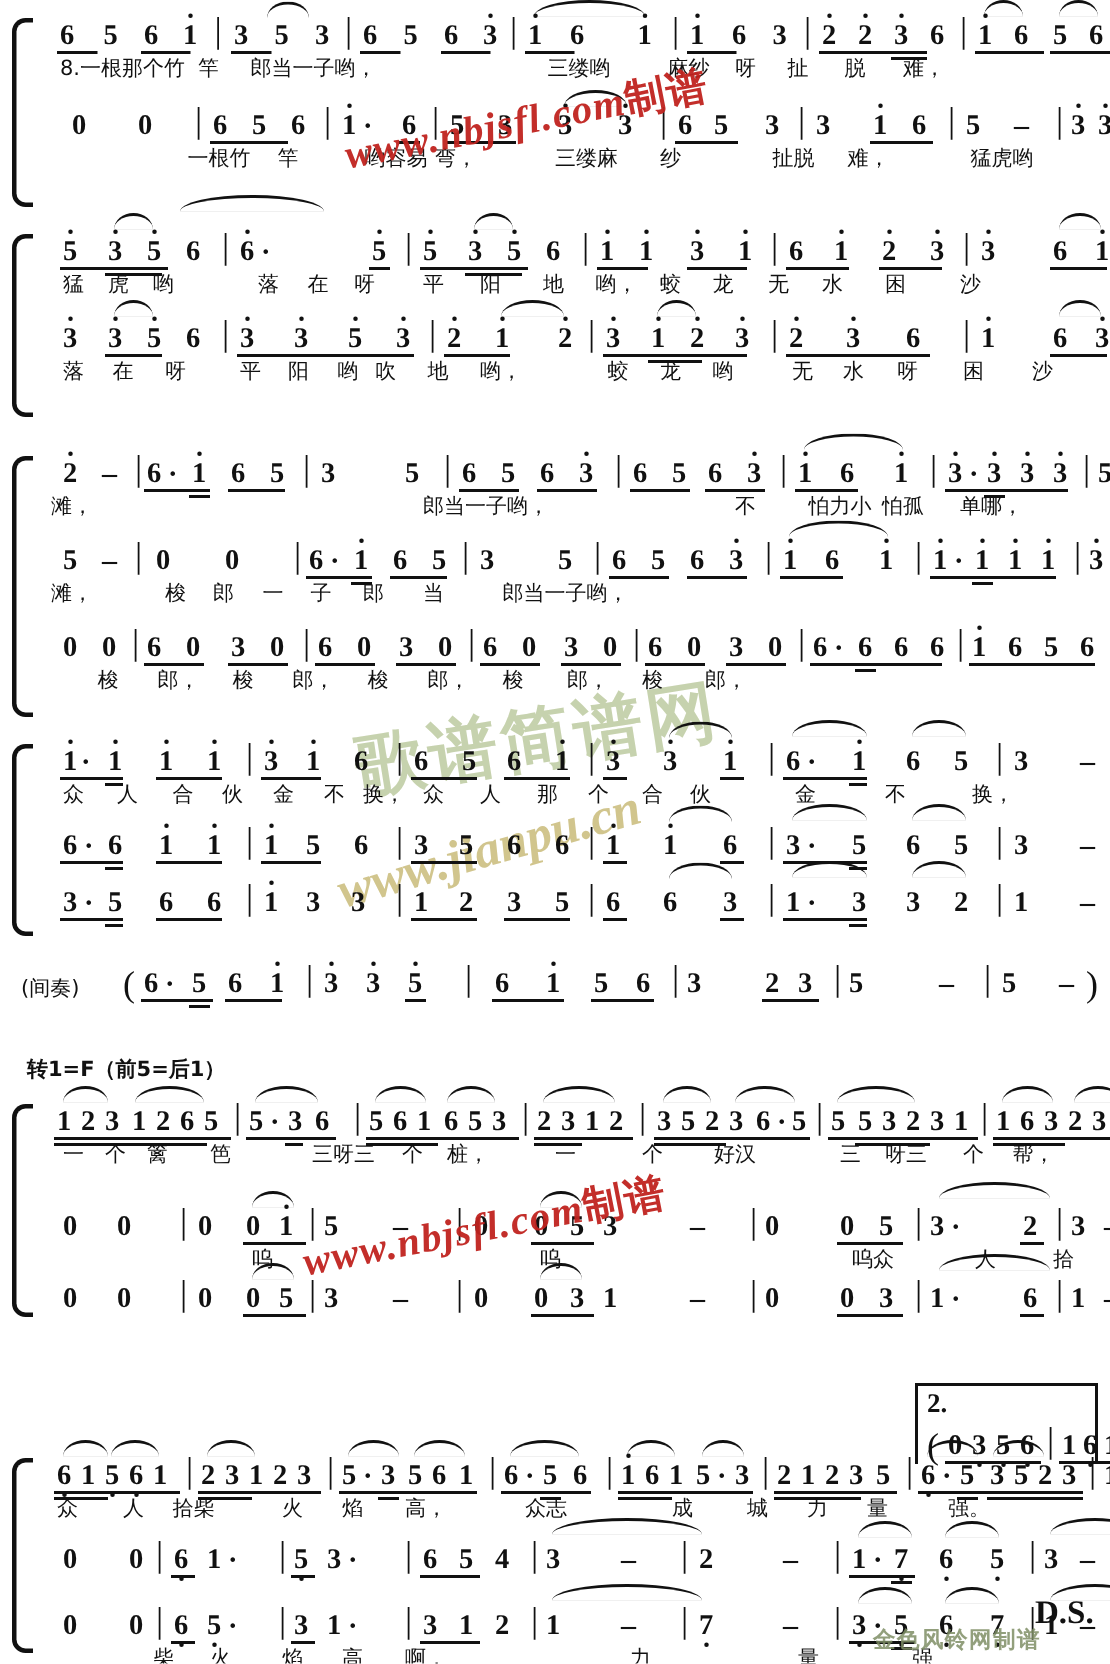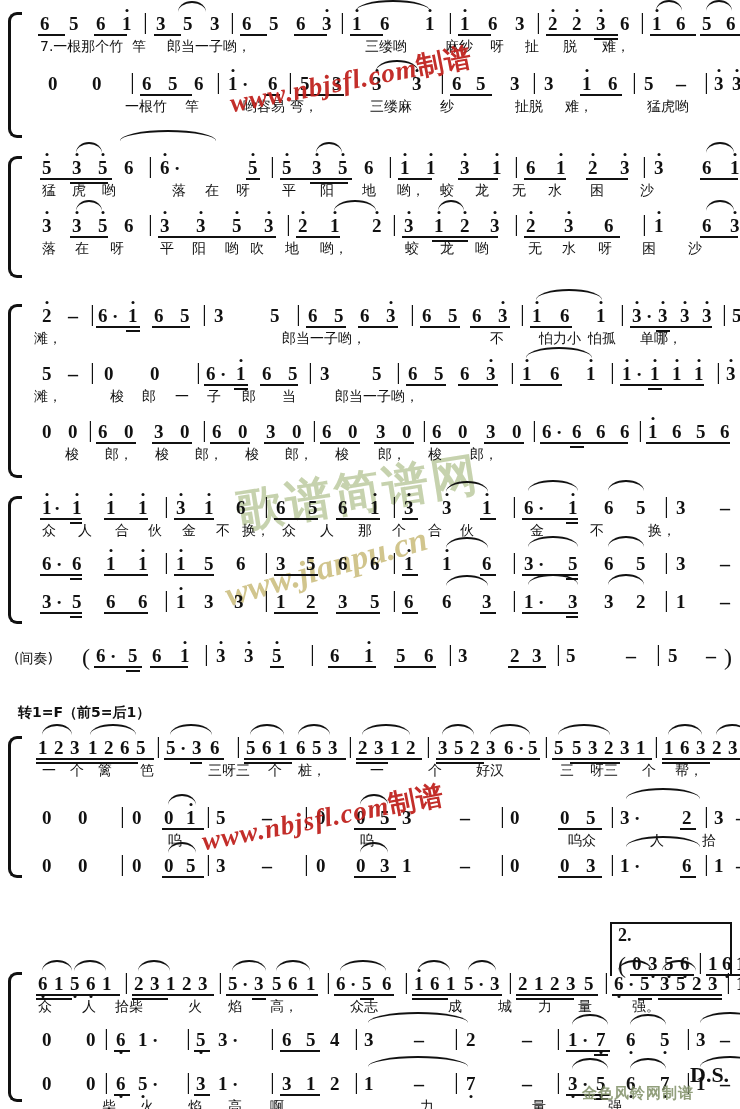--- a/index.html
+++ b/index.html
@@ -247,21 +247,21 @@
       <span class="n" style="left:632px;">1<i class="up"></i></span>
       <span class="n" style="left:656px;">6</span>
       <span class="n" style="left:682px;">5</span>
       <span class="n" style="left:706px;">6</span>
       <div class="beam" style="left:630px; top:22px; width:46px;"></div>
       <div class="beam" style="left:680px; top:22px; width:46px;"></div>
       <div class="slur" style="left:636px; top:-12px; width:26px;"></div>
       <div class="slur" style="left:686px; top:-12px; width:26px;"></div>
     </div>
     <div class="lyrics" id="lyr-s1v1">
-        <span class="lyr" style="left: 20px;">7.一根那个竹</span>
+        <span class="lyr" style="left: 20px;">8.一根那个竹</span>
         <span class="lyr" style="left: 112px;">竿</span>
         <span class="lyr" style="left: 147px;">郎当一子哟，</span>
         <span class="lyr" style="left: 345px;">三缕哟</span>
         <span class="lyr" style="left: 425px;">麻纱</span>
         <span class="lyr" style="left: 470px;">呀</span>
         <span class="lyr" style="left: 505px;">扯</span>
         <span class="lyr" style="left: 543px;">脱</span>
         <span class="lyr" style="left: 582px;">难，</span>
       </div>
   </div>

